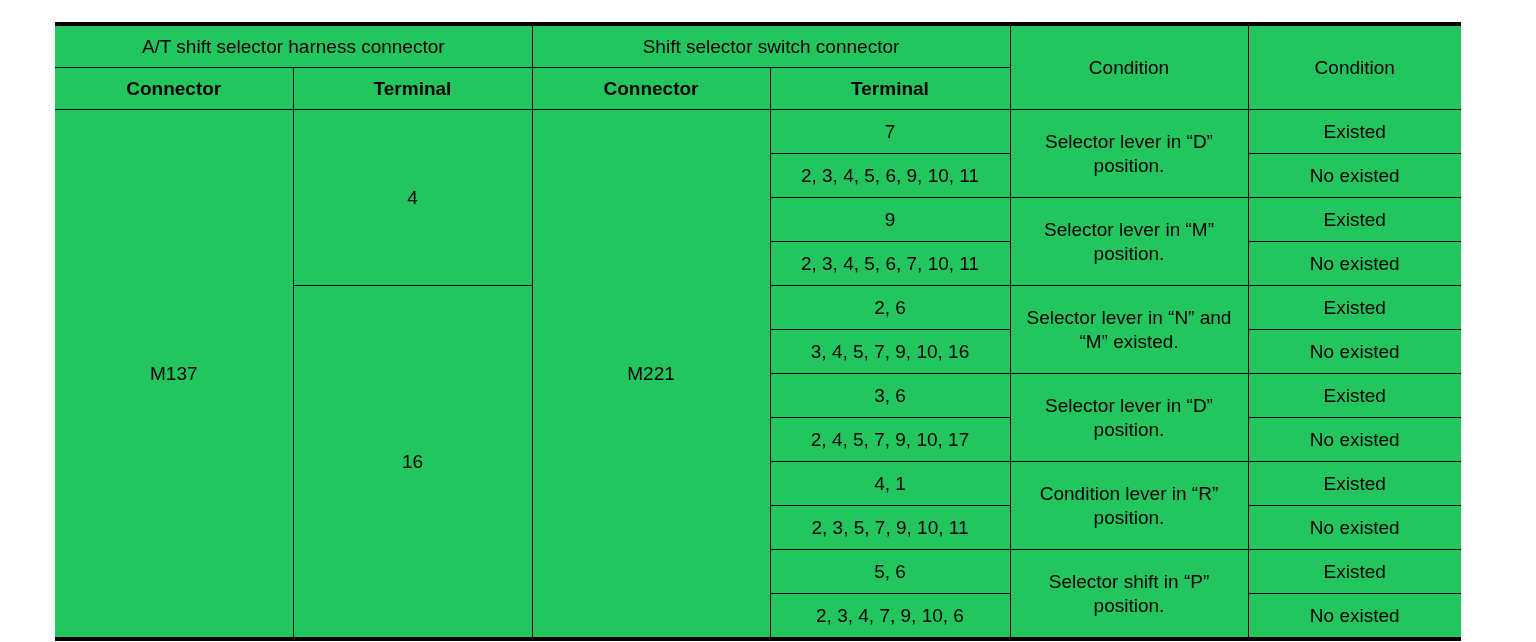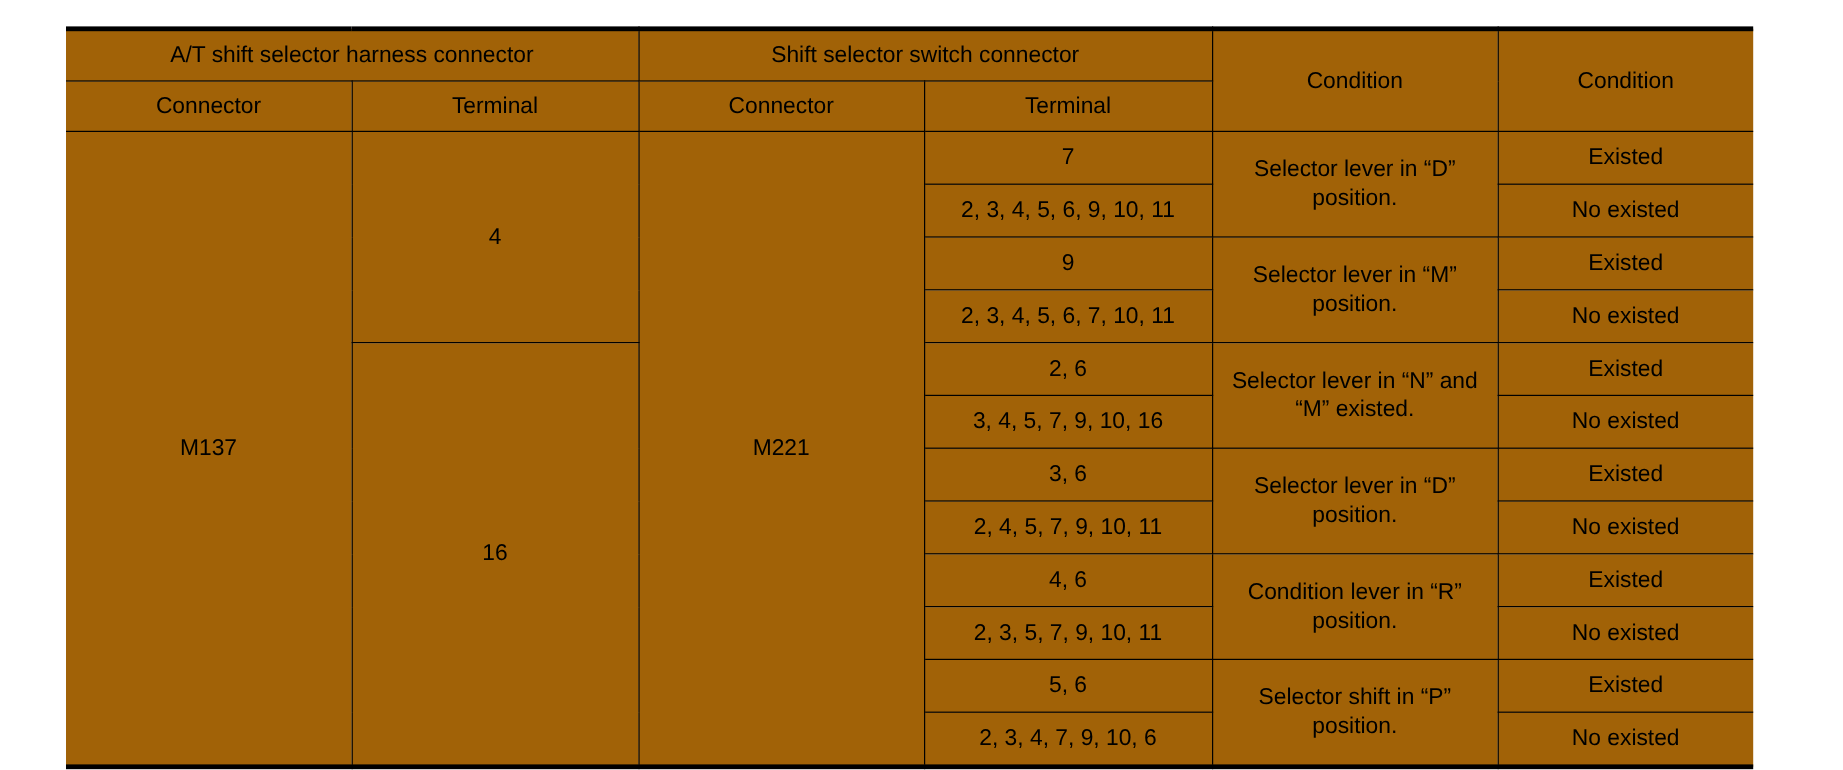--- a/index.html
+++ b/index.html
@@ -32,37 +32,37 @@
     font-size: 19px;
   }
 
   table.continuity-table td,
   table.continuity-table th {
     border: 1px solid #000000;
     padding: 0 8px;
     font-weight: normal;
     text-align: center;
     vertical-align: middle;
-    background: #a16207;
+    background: #22c55e;
     line-height: 1.25;
   }
 
   
   table.continuity-table {
     border-top: 4px solid #000000;
     border-bottom: 4px solid #000000;
     border-left: 0;
     border-right: 0;
   }
   table.continuity-table tr > *:first-child { border-left: 0; }
   table.continuity-table tr > *:last-child  { border-right: 0; }
 
   thead th { height: 41px; }
   thead tr.group-row th { height: 41px; }
-  thead tr.sub-row th  { height: 41px; }
+  thead tr.sub-row th  { height: 41px; font-weight: bold; }
 
   tbody td { height: 43px; }
 
   td.cond-cell {
     text-align: left;
     padding-left: 12px;
     padding-right: 10px;
     vertical-align: middle;
     line-height: 1.3;
   }
@@ -136,25 +136,25 @@
         <tr>
           <td>3, 4, 5, 7, 9, 10, 16</td>
           <td>No existed</td>
         </tr>
         <tr>
           <td>3, 6</td>
           <td class="cond-cell" rowspan="2">Selector lever in “D” position.</td>
           <td>Existed</td>
         </tr>
         <tr>
-          <td>2, 4, 5, 7, 9, 10, 11</td>
+          <td>2, 4, 5, 7, 9, 10, 17</td>
           <td>No existed</td>
         </tr>
         <tr>
-          <td>4, 6</td>
+          <td>4, 1</td>
           <td class="cond-cell" rowspan="2">Condition lever in “R” position.</td>
           <td>Existed</td>
         </tr>
         <tr>
           <td>2, 3, 5, 7, 9, 10, 11</td>
           <td>No existed</td>
         </tr>
         <tr>
           <td>5, 6</td>
           <td class="cond-cell" rowspan="2">Selector shift in “P” position.</td>

